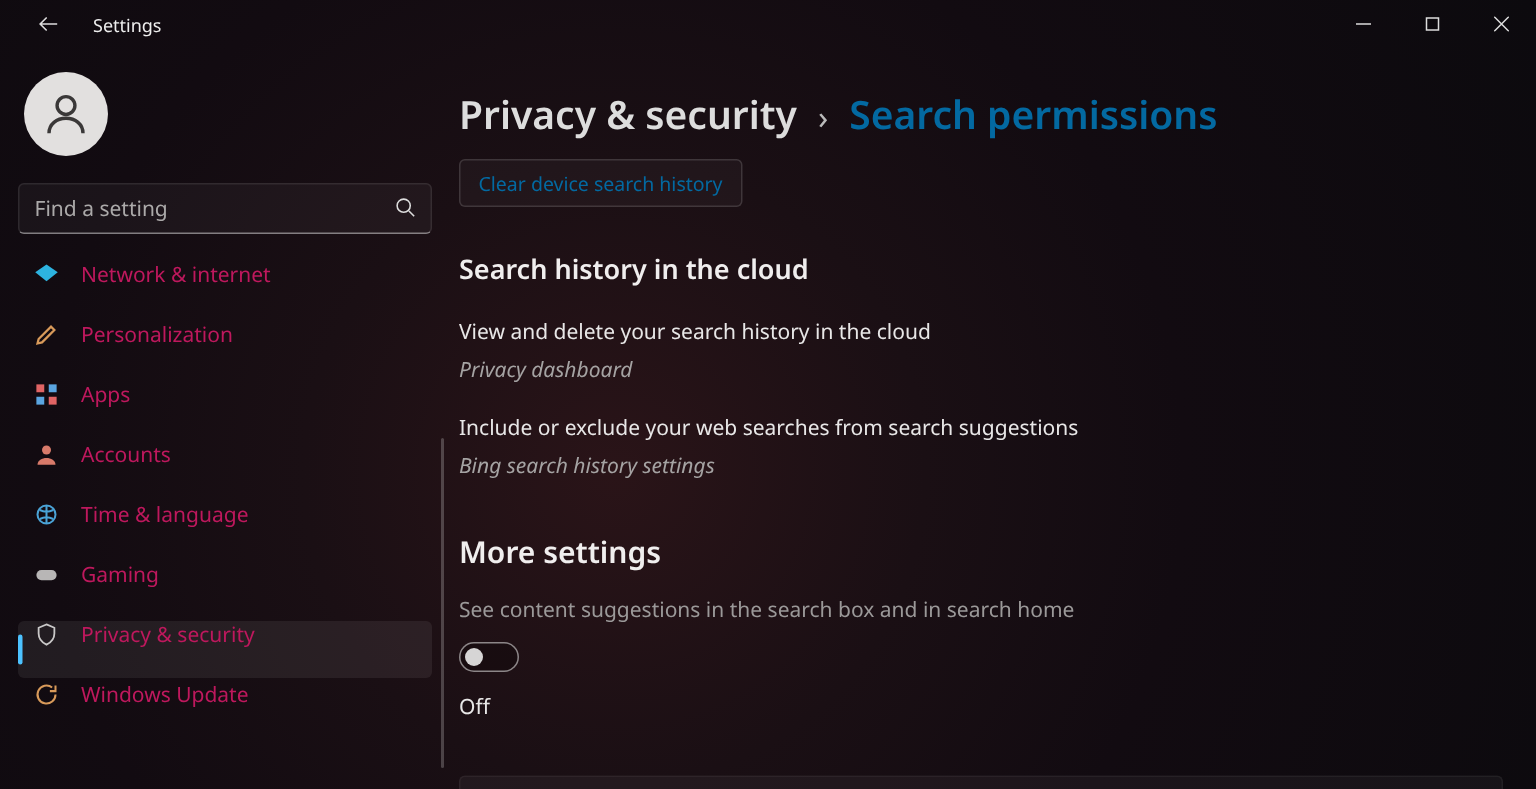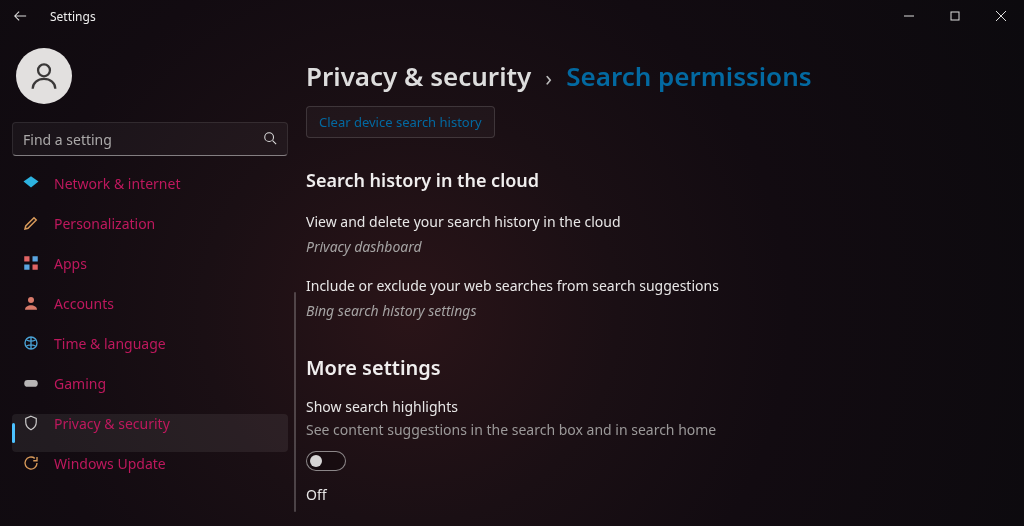--- a/index.html
+++ b/index.html
@@ -1,18 +1,18 @@
 <!DOCTYPE html>
 <html><head>
   <meta charset="utf-8">
   <style>
     * { margin:0; padding:0; box-sizing:border-box; font-family:"Segoe UI",system-ui,sans-serif; -webkit-font-smoothing:antialiased; }
     body { width:1024px; height:526px; background:radial-gradient(circle at 40% 60%,#2a1418 0%,#1a0f14 30%,#120b11 55%,#0c0a0e 100%); color:#e8e6e6; overflow:hidden; }
     
-    .titlebar { display:flex; align-items:center; height:32px; padding:0 0 0 4px; }
+    .titlebar { display:flex; align-items:center; height:32px; padding:0 0 0 16px; }
     .back-btn { width:32px; height:32px; display:flex; align-items:center; justify-content:center; color:#ddd; }
     .app-title { font-size:12px; color:#eee; margin-left:14px; }
     .win-ctrls { margin-left:auto; display:flex; }
     .win-btn { width:46px; height:32px; display:flex; align-items:center; justify-content:center; color:#ddd; }
     .win-btn svg { width:10px; height:10px; }
     
     .shell { display:flex; height:calc(100% - 32px); }
     .sidebar { width:300px; padding:16px 12px 0 12px; display:flex; flex-direction:column; position:relative; }
     .avatar { width:56px; height:56px; border-radius:50%; background:#e2e0df; display:flex; align-items:center; justify-content:center; margin-left:4px; margin-bottom:18px;}
     .search-box { display:flex; align-items:center; height:34px; border:1px solid rgba(255,255,255,0.09); background:rgba(255,255,255,0.04); border-radius:4px; padding:0 10px; border-bottom:1px solid rgba(255,255,255,0.45); }
@@ -189,21 +189,20 @@
     </div>
 
     <div class="block">
       <div class="sub-label">Include or exclude your web searches from search suggestions</div>
       <div class="sub-link">Bing search history settings</div>
     </div>
 
     <div class="sect-h2 big">More settings</div>
 
     <div>
-      <div class="sub-label">Show search highlights</div>
       <div class="sub-desc">See content suggestions in the search box and in search home</div>
       <div class="toggle-row">
         <div class="toggle"></div>
         <div class="toggle-label">Off</div>
       </div>
     </div>
 
     <div class="card">
 
       <div>

